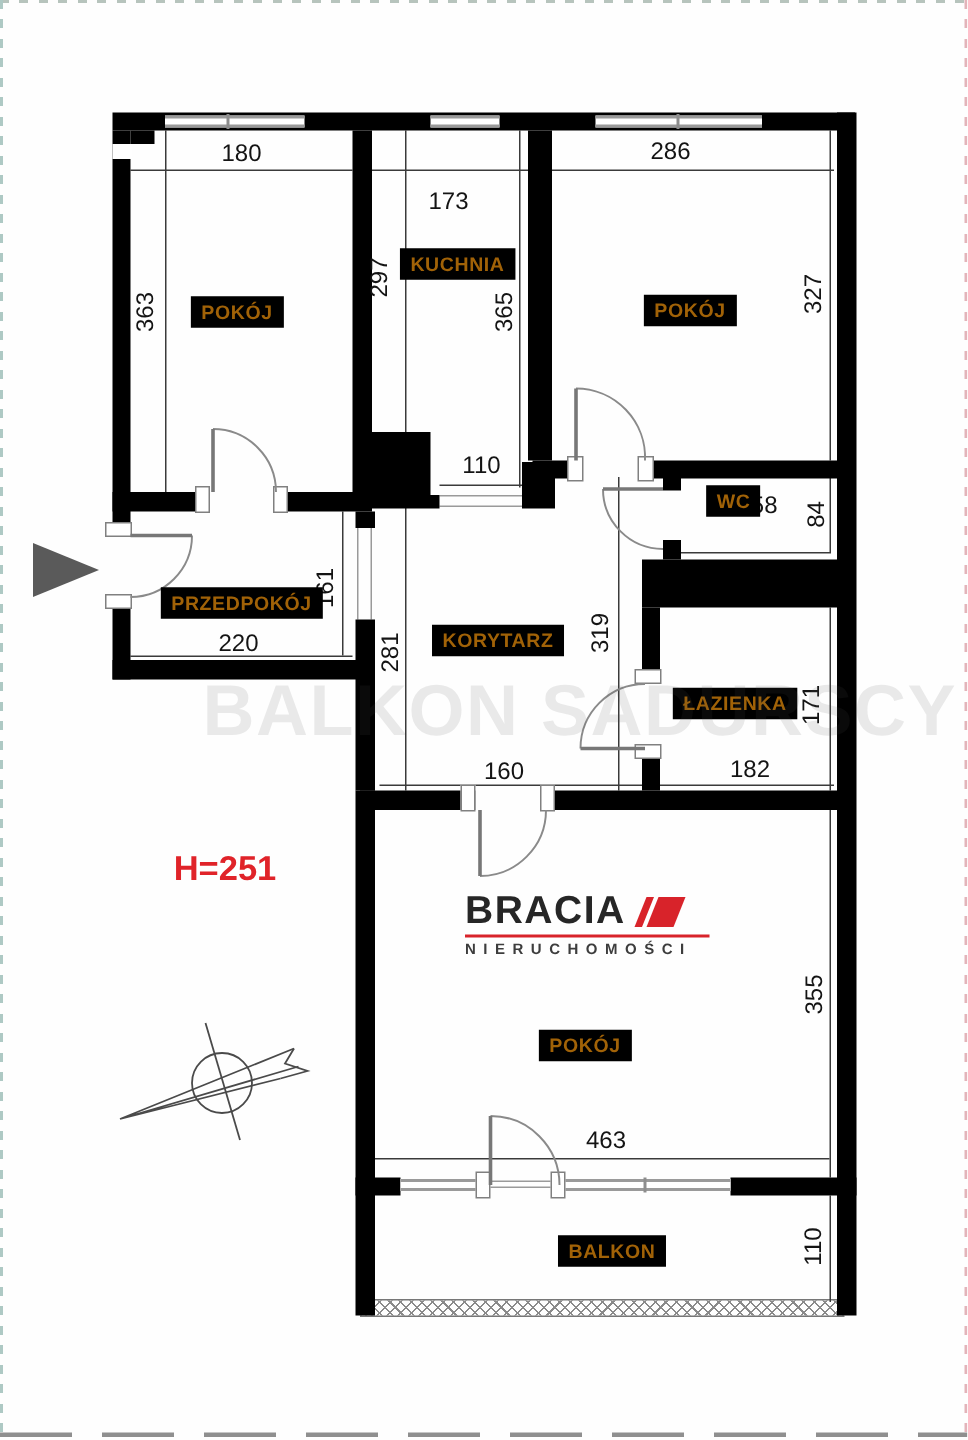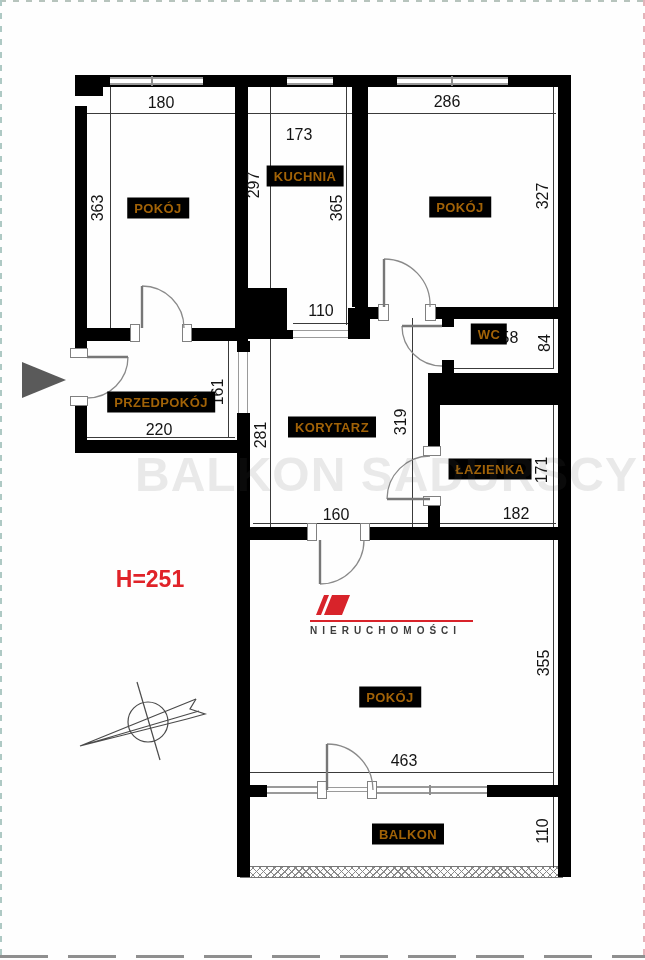--- a/index.html
+++ b/index.html
@@ -145,29 +145,30 @@
   <div class="dimtext" style="left:447px;top:102px;">286</div>
   <div class="dimtext v" style="left:543px;top:196px;">327</div>
   <div class="dimtext" style="left:159px;top:430px;">220</div>
   <div class="dimtext v" style="left:218px;top:392px;">161</div>
   <div class="dimtext v" style="left:261px;top:435px;">281</div>
   <div class="dimtext v" style="left:401px;top:422px;">319</div>
   <div class="dimtext" style="left:336px;top:515px;">160</div>
   <div class="dimtext" style="left:505px;top:338px;">158</div>
   <div class="dimtext v" style="left:545px;top:343px;">84</div>
   <div class="dimtext v" style="left:542px;top:470px;">171</div>
-  <div class="dimtext" style="left:500px;top:514px;margin-left:16px;">182</div>
+  <div class="dimtext" style="left:500px;top:514px;">182</div>
   <div class="dimtext v" style="left:544px;top:663px;">355</div>
   <div class="dimtext" style="left:404px;top:761px;">463</div>
   <div class="dimtext v" style="left:543px;top:831px;">110</div>
 
   <div class="hnote" style="left:150px;top:579px;">H=251</div>
 
   <div id="logo">
     <div class="logo-row">
+      <span class="logo-l1">BRACIA</span>
       <svg class="logo-flag" width="38" height="23" viewBox="0 0 38 23">
         <polygon points="2,22 10,2 15,2 7,22" fill="#d8232a"></polygon>
         <polygon points="10,22 18,2 36,2 28,22" fill="#d8232a"></polygon>
       </svg>
     </div>
     <div class="logo-rule"></div>
     <div class="logo-l3">NIERUCHOMOŚCI</div>
   </div>
 
   <div class="watermark">BALKON SADURSCY</div>

